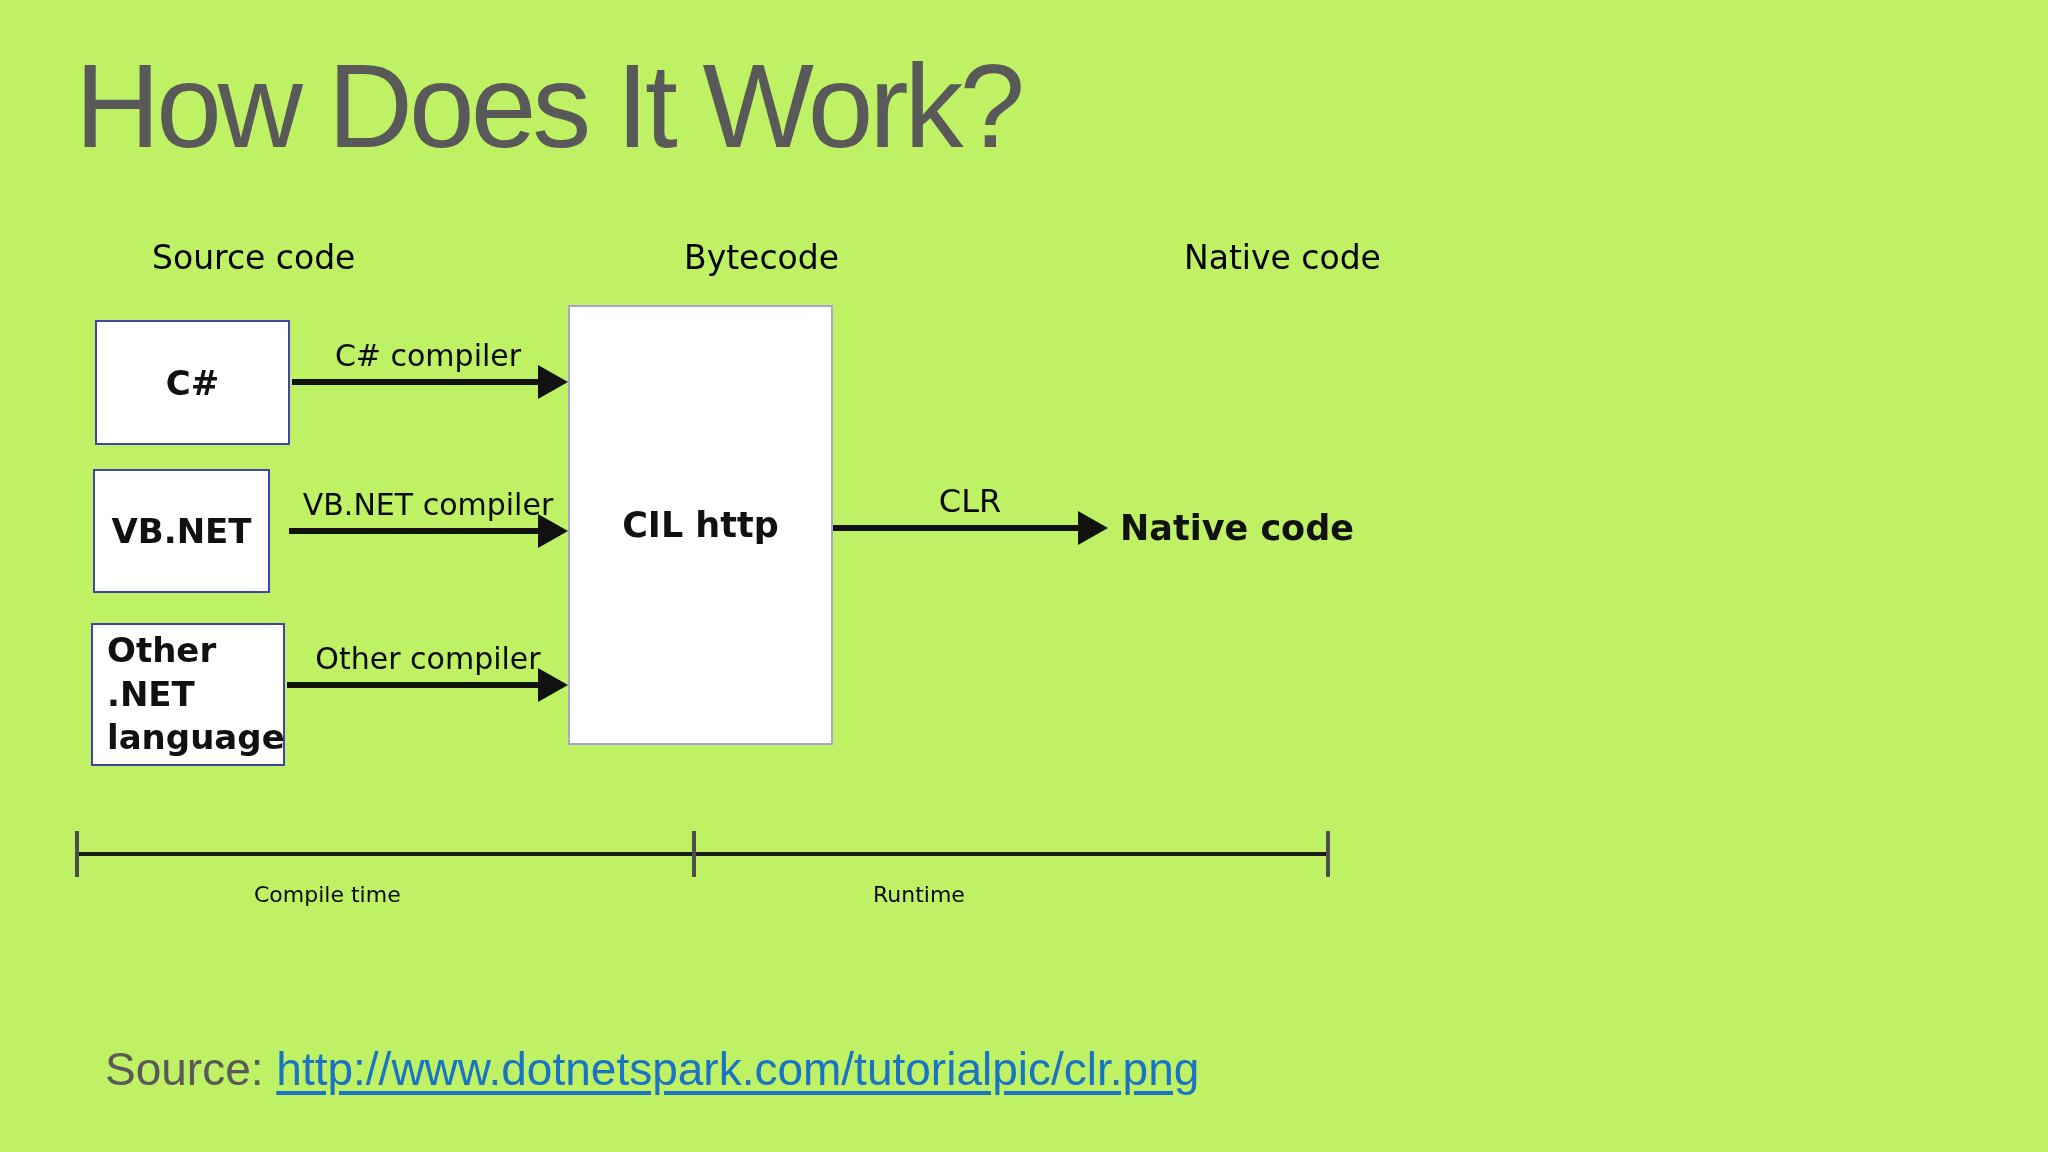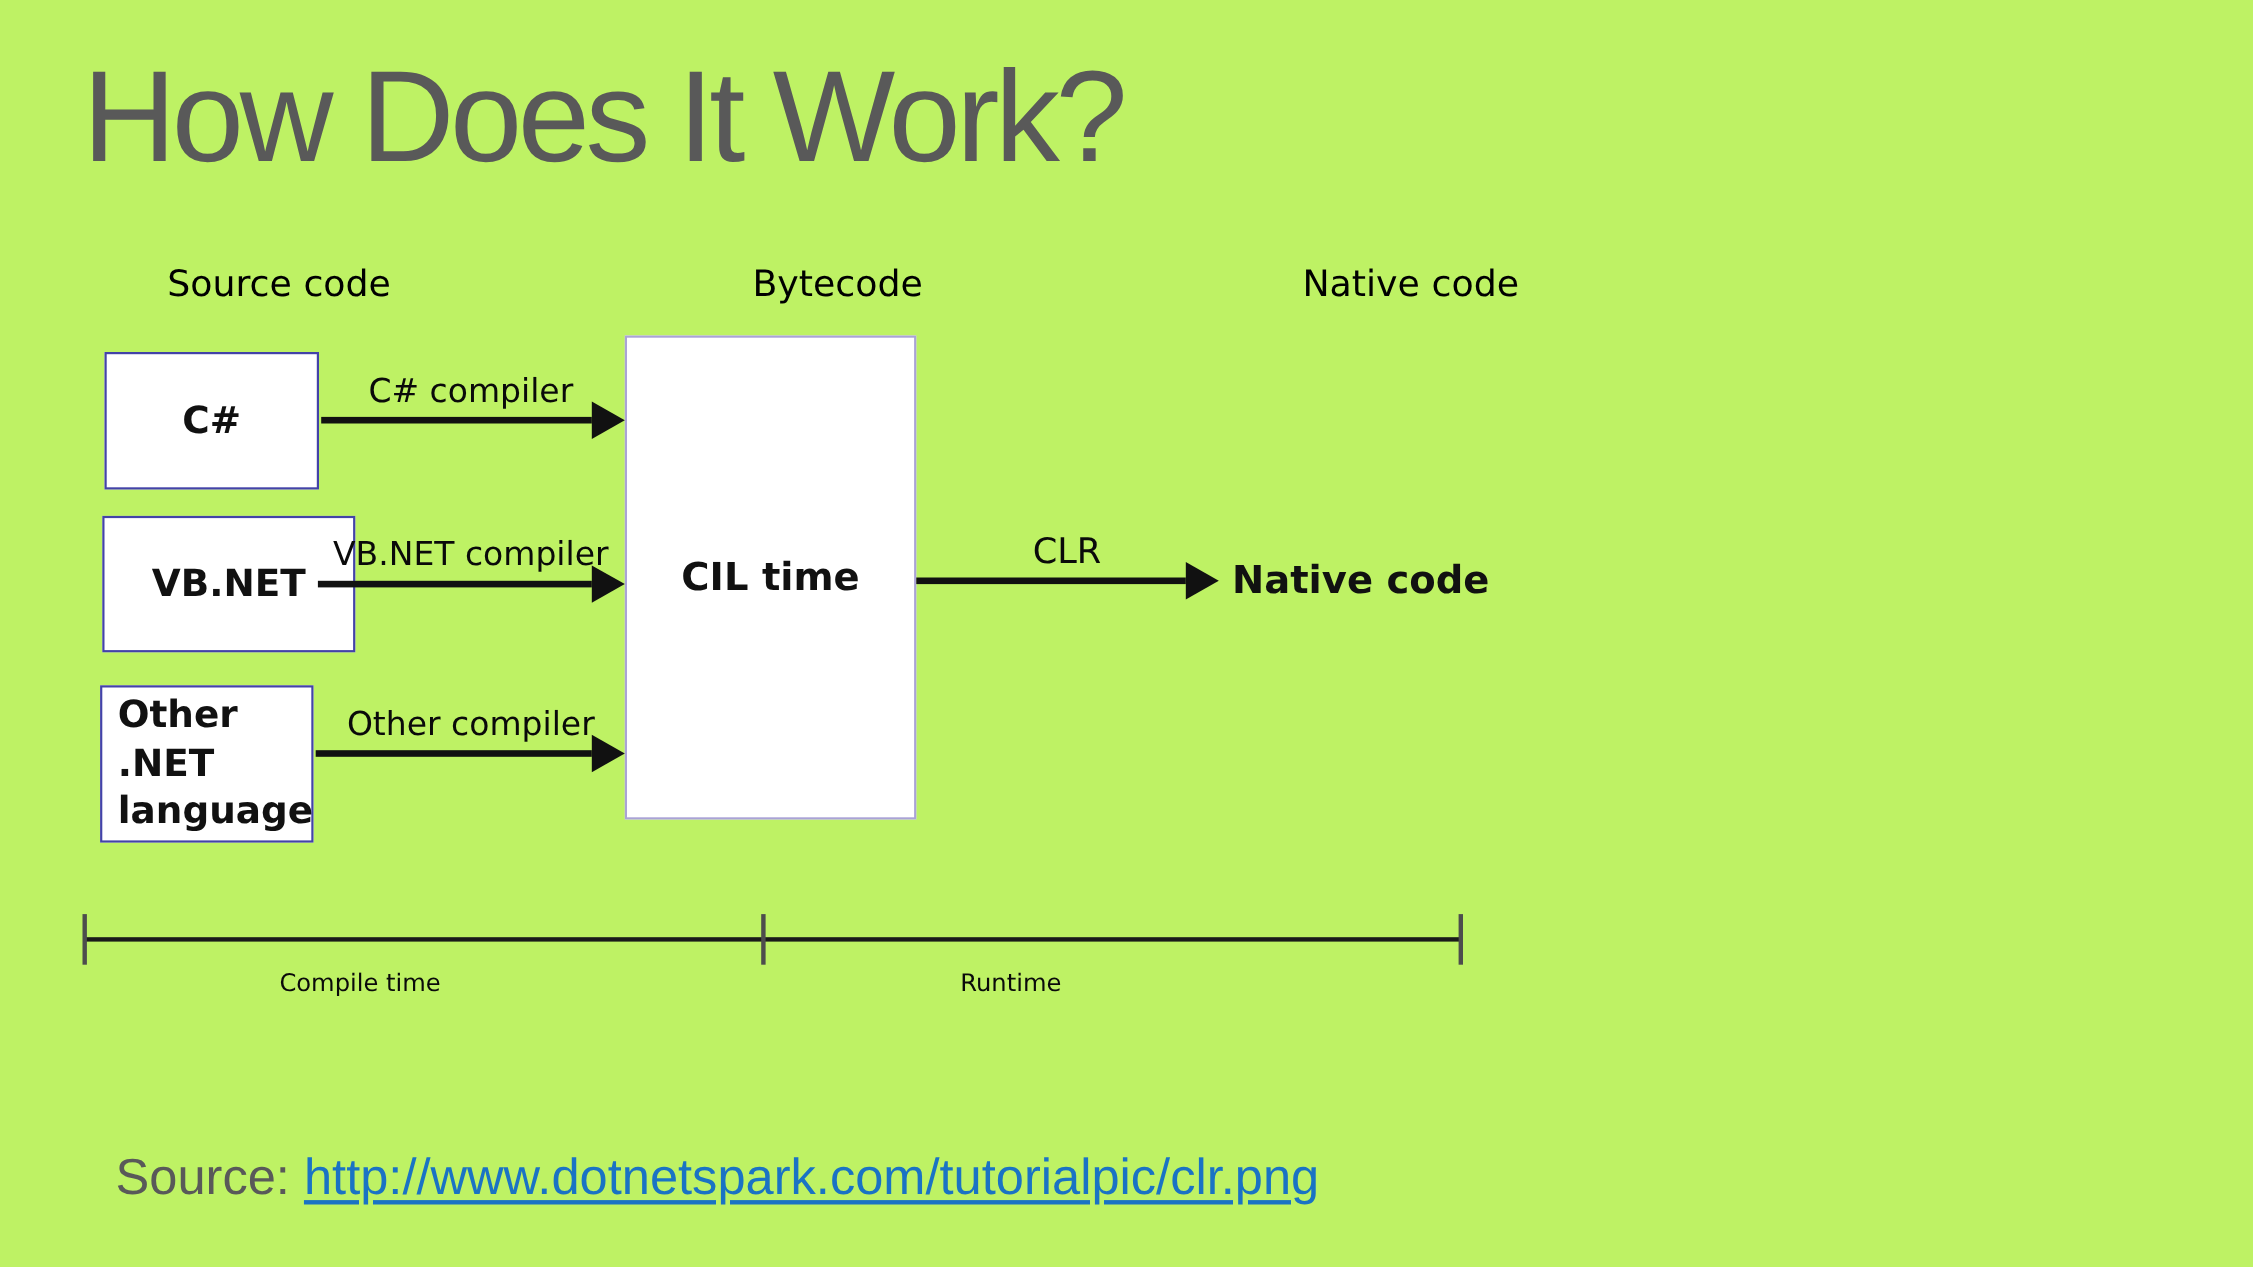--- a/index.html
+++ b/index.html
@@ -19,21 +19,21 @@
   .ch-source{left:108px;}
   .ch-bytecode{left:640px;}
   .ch-native{left:1140px;}
   
   .srcbox{
     position:absolute;background:#fff;border:2px solid #4343a8;
     display:flex;align-items:center;justify-content:center;
     font-size:34px;font-weight:bold;color:#111;box-sizing:border-box;
   }
   .b1{left:95px;top:320px;width:195px;height:125px;}
-  .b2{left:93px;top:469px;width:230px;height:124px;}
+  .b2{left:93px;top:469px;width:177px;height:124px;}
   .b3{left:91px;top:623px;width:194px;height:143px;justify-content:flex-start;padding-left:14px;}
   .b3 .lines{line-height:1.28;}
   
   .cilbox{
     position:absolute;left:568px;top:305px;width:265px;height:440px;
     background:#fff;border:2px solid #aaa3d6;box-sizing:border-box;
     display:flex;align-items:center;justify-content:center;
     font-size:35px;font-weight:bold;color:#111;
   }
   
@@ -86,21 +86,21 @@
     <span>VB.NET</span>
   </div>
   <div class="srcbox b3">
     <div class="lines">
       <div>Other .NET</div>
       <div>language</div>
     </div>
   </div>
 
   <div class="cilbox">
-    <span>CIL time</span>
+    <span>CIL http</span>
   </div>
 
   <div class="shaft s1"></div>
   <div class="head h1"></div>
   <div class="shaft s2"></div>
   <div class="head h2"></div>
   <div class="shaft s3"></div>
   <div class="head h3"></div>
   <div class="shaft s4"></div>
   <div class="head h4"></div>

